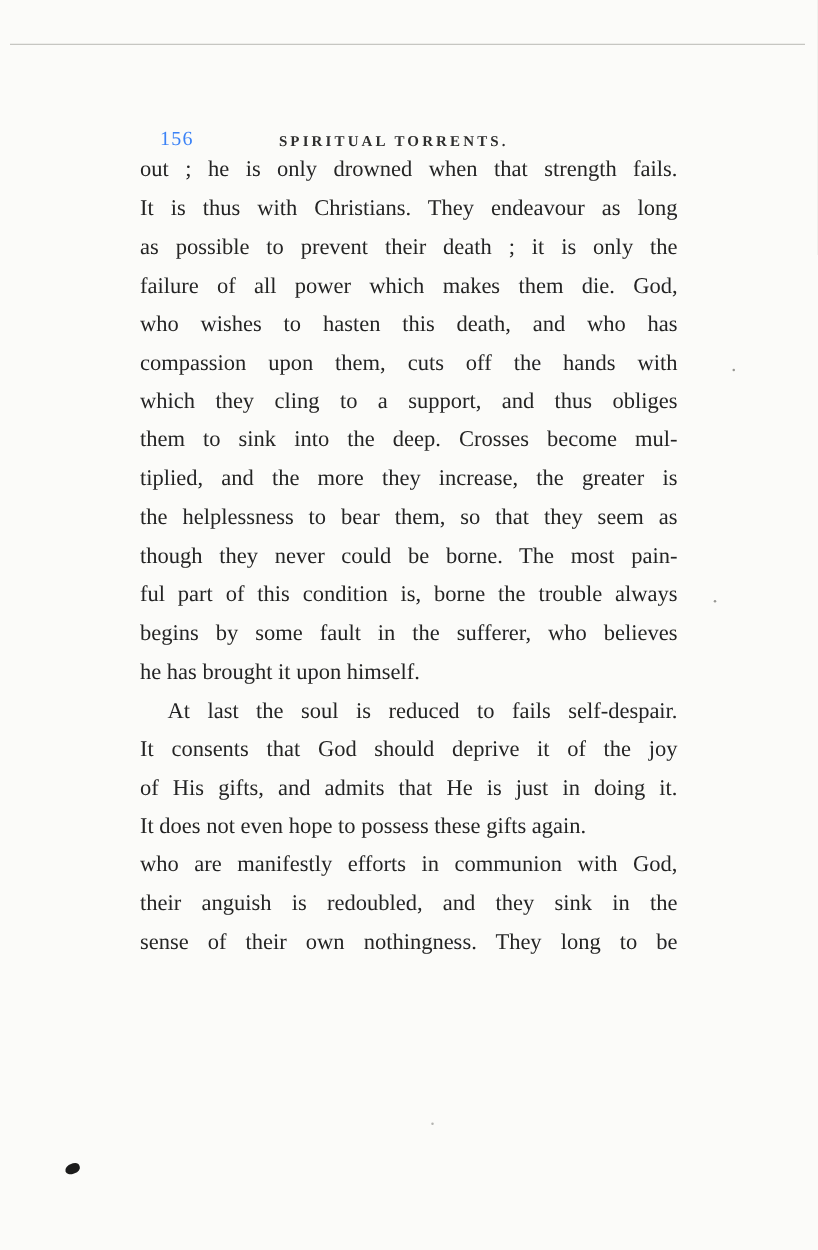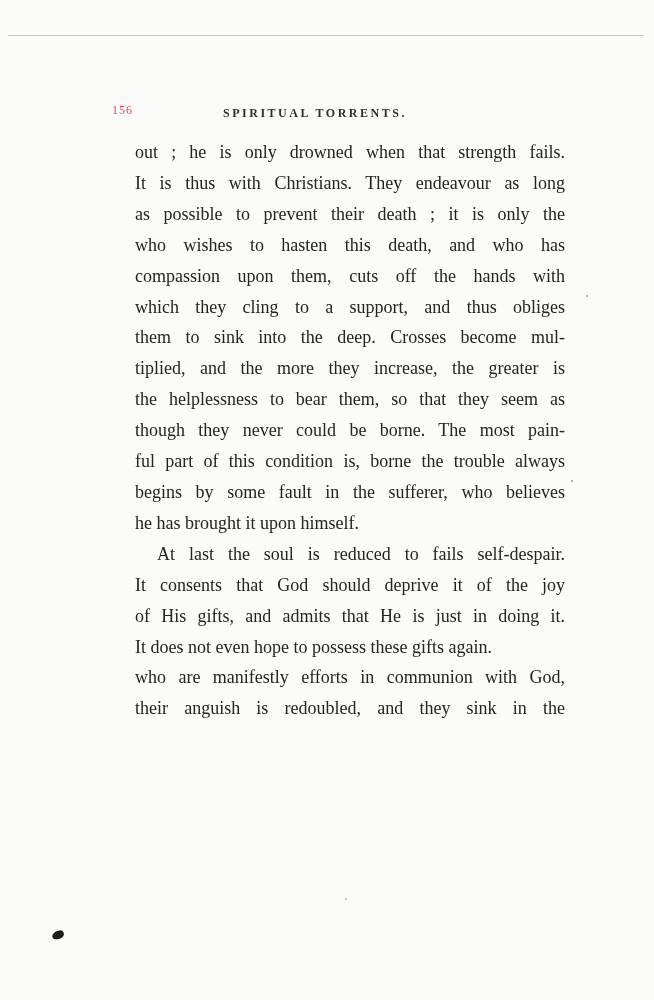--- a/index.html
+++ b/index.html
@@ -28,43 +28,42 @@
   }
   .page-header {
     position: absolute;
     top: 103px;
     left: 112px;
     width: 430px;
     height: 20px;
   }
   .page-number {
     position: absolute;
-    left: 0;
+    left: 16px;
     top: 0;
-    font-size: 12px;
+    font-size: 16px;
     letter-spacing: 1px;
-    color: #ef4444;
+    color: #3b82f6;
   }
   .running-title {
     position: absolute;
     left: 0;
     right: 24px;
     top: 3px;
     text-align: center;
     font-size: 12px;
     font-weight: 700;
     letter-spacing: 2.5px;
     color: #2e2e2e;
   }
   .text-block {
     position: absolute;
-    top: 137px;
+    top: 120px;
     left: 112px;
     width: 430px;
-    margin-left: 23px;
   }
   .paragraph {
     margin: 0;
   }
   .line {
     font-size: 18px;
     line-height: 30.9px;
     white-space: normal;
     text-align: justify;
     text-align-last: justify;
@@ -108,40 +107,42 @@
   <div class="page-header">
     <span class="page-number">156</span>
     <span class="running-title">SPIRITUAL TORRENTS.</span>
   </div>
 
   <div class="text-block">
       <div class="paragraph">
         <div class="line">out ; he is only drowned when that strength fails.</div>
         <div class="line">It is thus with Christians.  They endeavour as long</div>
         <div class="line">as possible to prevent their death ; it is only the</div>
+        <div class="line">failure of all power which makes them die.   God,</div>
         <div class="line">who wishes to hasten this death, and who has</div>
         <div class="line">compassion upon them, cuts off the hands with</div>
         <div class="line">which they cling to a support, and thus obliges</div>
         <div class="line">them to sink into the deep.  Crosses become mul-</div>
         <div class="line">tiplied, and the more they increase, the greater is</div>
         <div class="line">the helplessness to bear them, so that they seem as</div>
         <div class="line">though they never could be borne.  The most pain-</div>
         <div class="line">ful part of this condition is, borne the trouble always</div>
         <div class="line">begins by some fault in the sufferer, who believes</div>
         <div class="line last">he has brought it upon himself.</div>
       </div>
       <div class="paragraph">
         <div class="line indent">At last the soul is reduced to fails self-despair.</div>
         <div class="line">It consents that God should deprive it of the joy</div>
         <div class="line">of His gifts, and admits that He is just in doing it.</div>
         <div class="line last">It does not even hope to possess these gifts again.</div>
       </div>
       <div class="paragraph">
         <div class="line">who are manifestly efforts in communion with God,</div>
         <div class="line">their anguish is redoubled, and they sink in the</div>
+        <div class="line">sense of their own nothingness.   They long to be</div>
       </div>
     </div>
 
   <div class="ink-smudge"></div>
   <div class="speck s1"></div>
   <div class="speck s2"></div>
   <div class="speck s3"></div>
 </div>
 
 </body></html>

